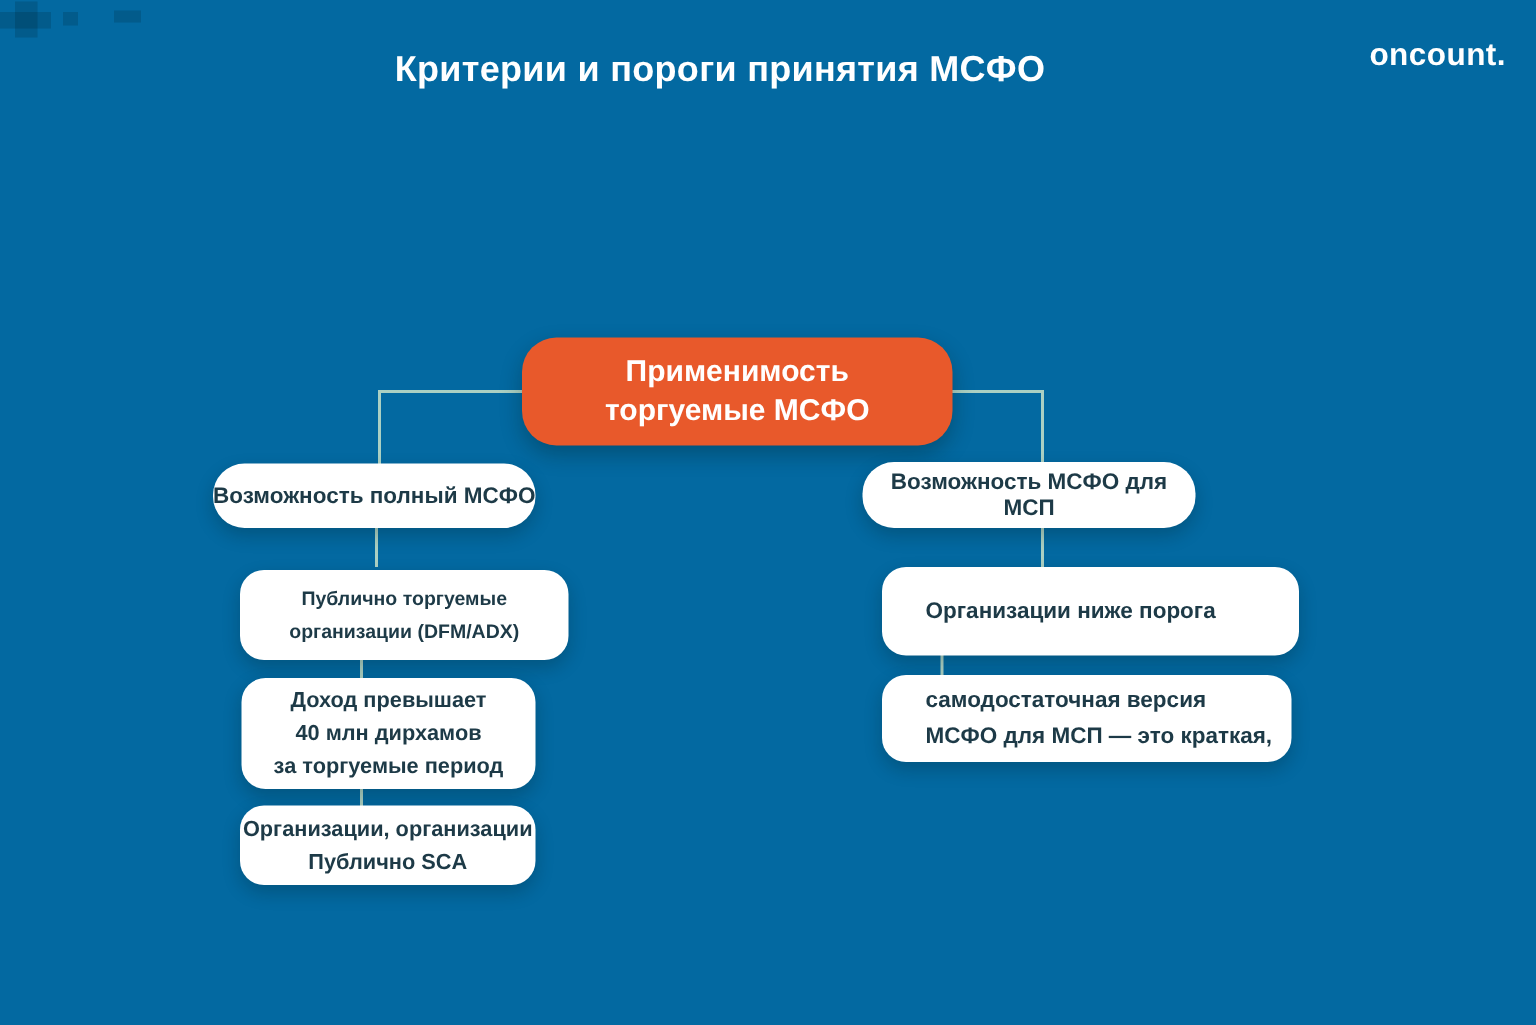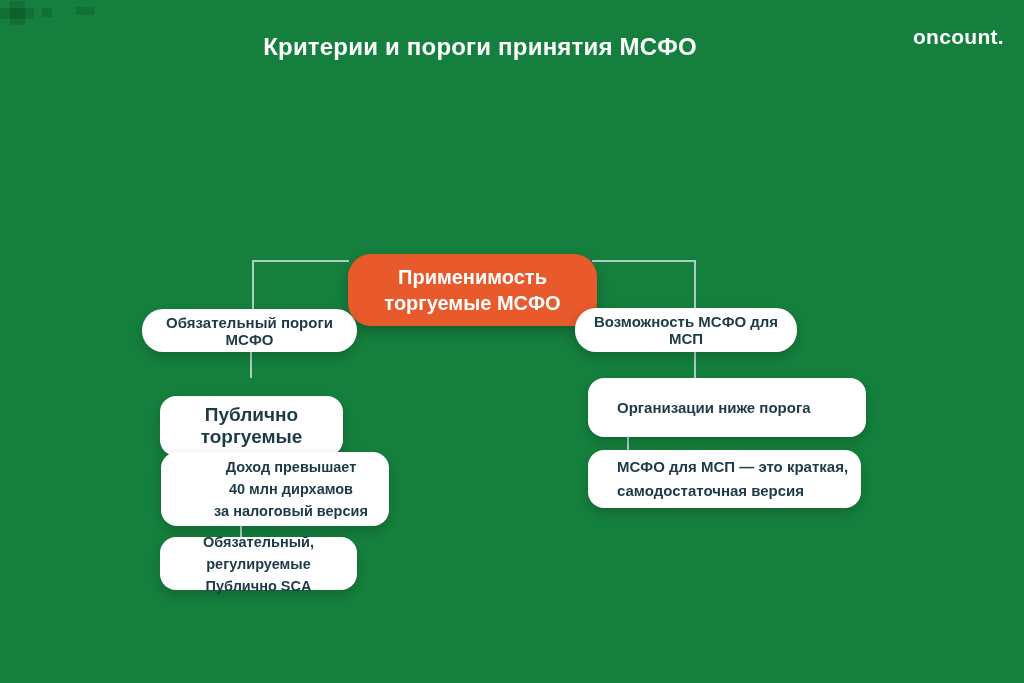--- a/index.html
+++ b/index.html
@@ -1,18 +1,18 @@
 <!DOCTYPE html>
 <html><head>
 <meta charset="utf-8">
 <style>
   html,body{margin:0;padding:0;background:#04503E;}
   .stage{
     position:relative;width:1024px;height:683px;overflow:hidden;
-    background:#15803d;
+    background:#0369a1;
     font-family:"Liberation Sans","DejaVu Sans",sans-serif;
   }
   
   .deco{position:absolute;background:rgba(0,10,6,0.14);}
   .deco-a1{left:10px;top:1px;width:15px;height:24px;}
   .deco-a2{left:0px;top:8px;width:34px;height:11px;}
   .deco-b{left:42px;top:8px;width:10px;height:9px;}
   .deco-c{left:76px;top:7px;width:18px;height:8px;}
 
   .title{
@@ -30,41 +30,40 @@
   .conn-left-v{left:252px;top:260px;width:2px;height:50px;}
   .conn-right-h{left:592px;top:260px;width:104px;height:2px;}
   .conn-right-v{left:694px;top:260px;width:2px;height:49px;}
   .conn-l1{left:250px;top:352px;width:2px;height:26px;}
   .conn-l2{left:240px;top:436px;width:2px;height:17px;}
   .conn-l3{left:240px;top:524px;width:2px;height:14px;}
   .conn-r1{left:694px;top:351px;width:2px;height:28px;}
   .conn-r2{left:627px;top:436px;width:2px;height:15px;}
 
   .root{
-    position:absolute;left:348px;top:225px;width:249px;height:72px;
+    position:absolute;left:348px;top:225px;width:287px;height:72px;
     background:#E8592B;border-radius:23px;
     display:flex;flex-direction:column;align-items:center;justify-content:center;
     color:#FFFFFF;font-size:20px;font-weight:bold;line-height:26px;
     box-shadow:0 6px 14px rgba(0,20,14,.28);
     text-align:center;
-    margin-top:29px;
   }
   .card{
     position:absolute;background:#FFFFFF;border-radius:16px;
     color:#1D3A47;font-weight:bold;
     display:flex;flex-direction:column;justify-content:center;
     box-shadow:0 5px 12px rgba(0,20,14,.22);
   }
   .card.center{align-items:center;text-align:center;}
   .card.left-align{align-items:flex-start;text-align:left;padding-left:29px;box-sizing:border-box;}
   .line{display:block;}
 
   .left-header{left:142px;top:309px;width:215px;height:43px;border-radius:21px;font-size:15px;}
-  .left-item-0{left:160px;top:396px;width:183px;height:60px;font-size:19px;line-height:22px;}
-  .left-item-1{left:161px;top:452px;width:196px;height:74px;font-size:14.5px;line-height:22px;padding-left:32px;}
+  .left-item-0{left:160px;top:380px;width:219px;height:60px;font-size:13px;line-height:22px;}
+  .left-item-1{left:161px;top:452px;width:196px;height:74px;font-size:14.5px;line-height:22px;}
   .left-item-2{left:160px;top:537px;width:197px;height:53px;font-size:14.5px;line-height:22px;}
 
   .right-header{left:575px;top:308px;width:222px;height:44px;border-radius:21px;font-size:15px;}
   .right-item-0{left:588px;top:378px;width:278px;height:59px;font-size:15px;line-height:24px;}
   .right-item-1{left:588px;top:450px;width:273px;height:58px;font-size:15px;line-height:24px;}
 </style>
 </head>
 <body>
 
 <div class="stage">
@@ -86,44 +85,45 @@
   <div class="conn conn-l3"></div>
   <div class="conn conn-r1"></div>
   <div class="conn conn-r2"></div>
 
   <div class="root">
     <span class="line">Применимость</span>
     <span class="line">торгуемые МСФО</span>
   </div>
 
   <div class="card center left-header">
-    <span class="line">Обязательный пороги МСФО</span>
+    <span class="line">Возможность полный МСФО</span>
   </div>
 
   <div class="card center left-item-0">
     <span class="line">Публично торгуемые</span>
+    <span class="line">организации (DFM/ADX)</span>
   </div>
 
   <div class="card center left-item-1">
     <span class="line">Доход превышает</span>
     <span class="line">40 млн дирхамов</span>
-    <span class="line">за налоговый версия</span>
+    <span class="line">за торгуемые период</span>
   </div>
 
   <div class="card center left-item-2">
-    <span class="line">Обязательный, регулируемые</span>
+    <span class="line">Организации, организации</span>
     <span class="line">Публично SCA</span>
   </div>
 
   <div class="card center right-header">
     <span class="line">Возможность МСФО для МСП</span>
   </div>
 
   <div class="card left-align right-item-0">
     <span class="line">Организации ниже порога</span>
   </div>
 
   <div class="card left-align right-item-1">
+    <span class="line">самодостаточная версия</span>
     <span class="line">МСФО для МСП — это краткая,</span>
-    <span class="line">самодостаточная версия</span>
   </div>
 
 </div>
 
 </body></html>

